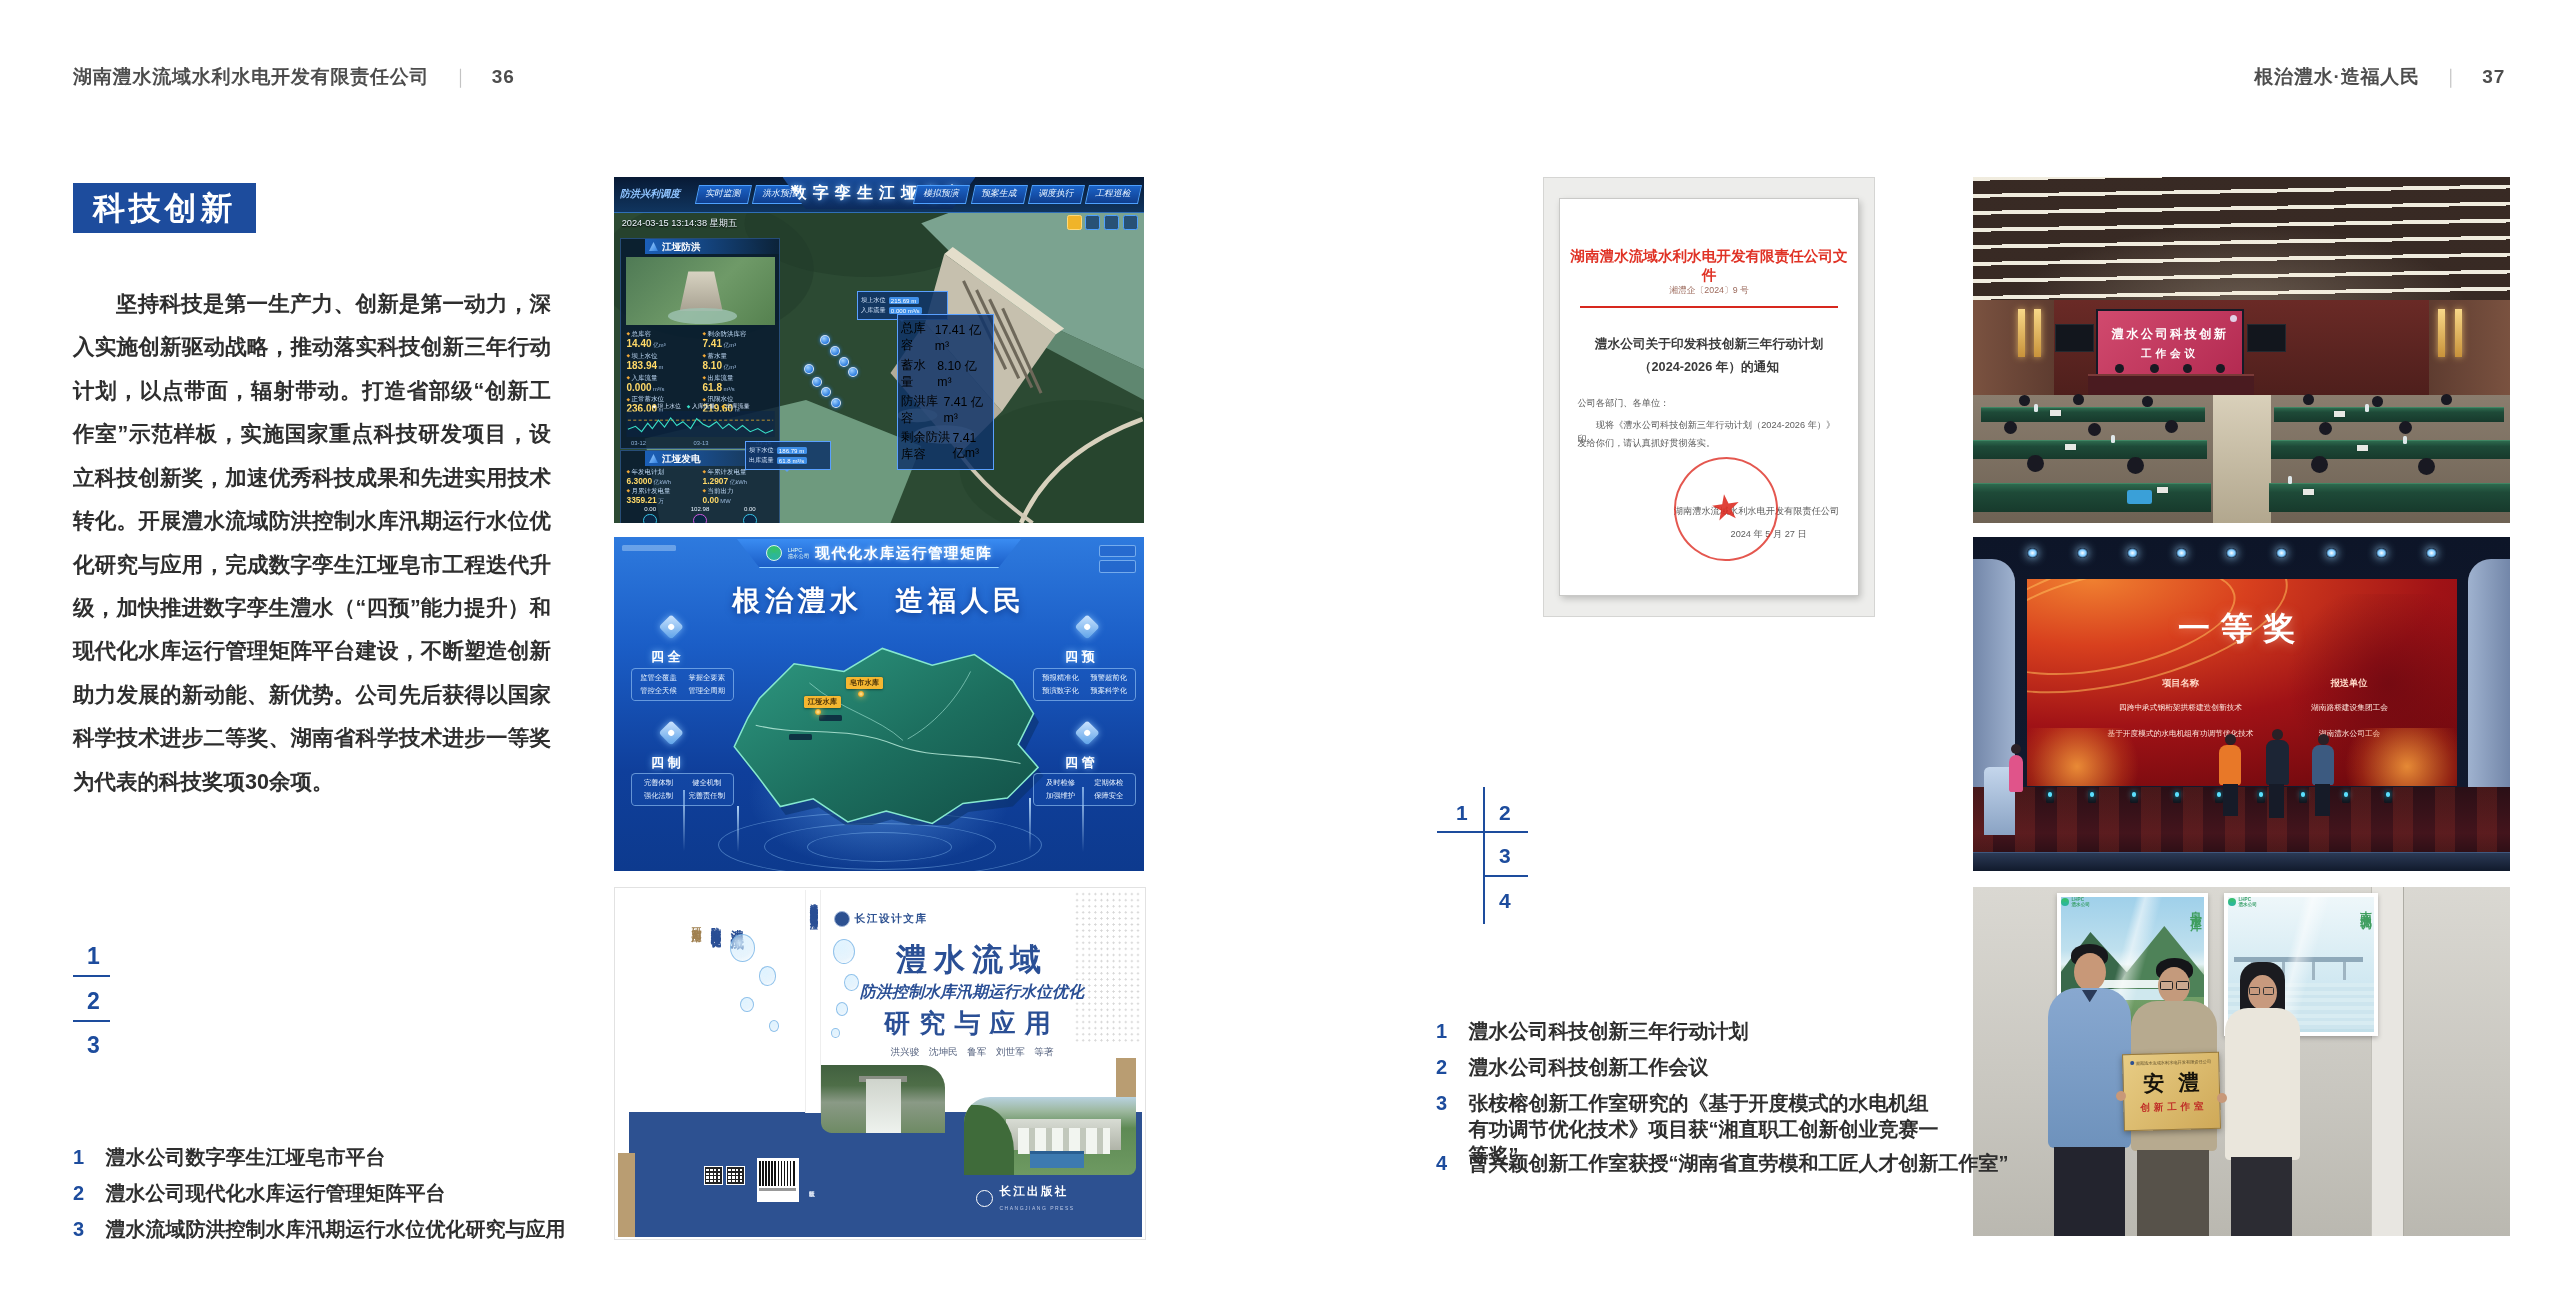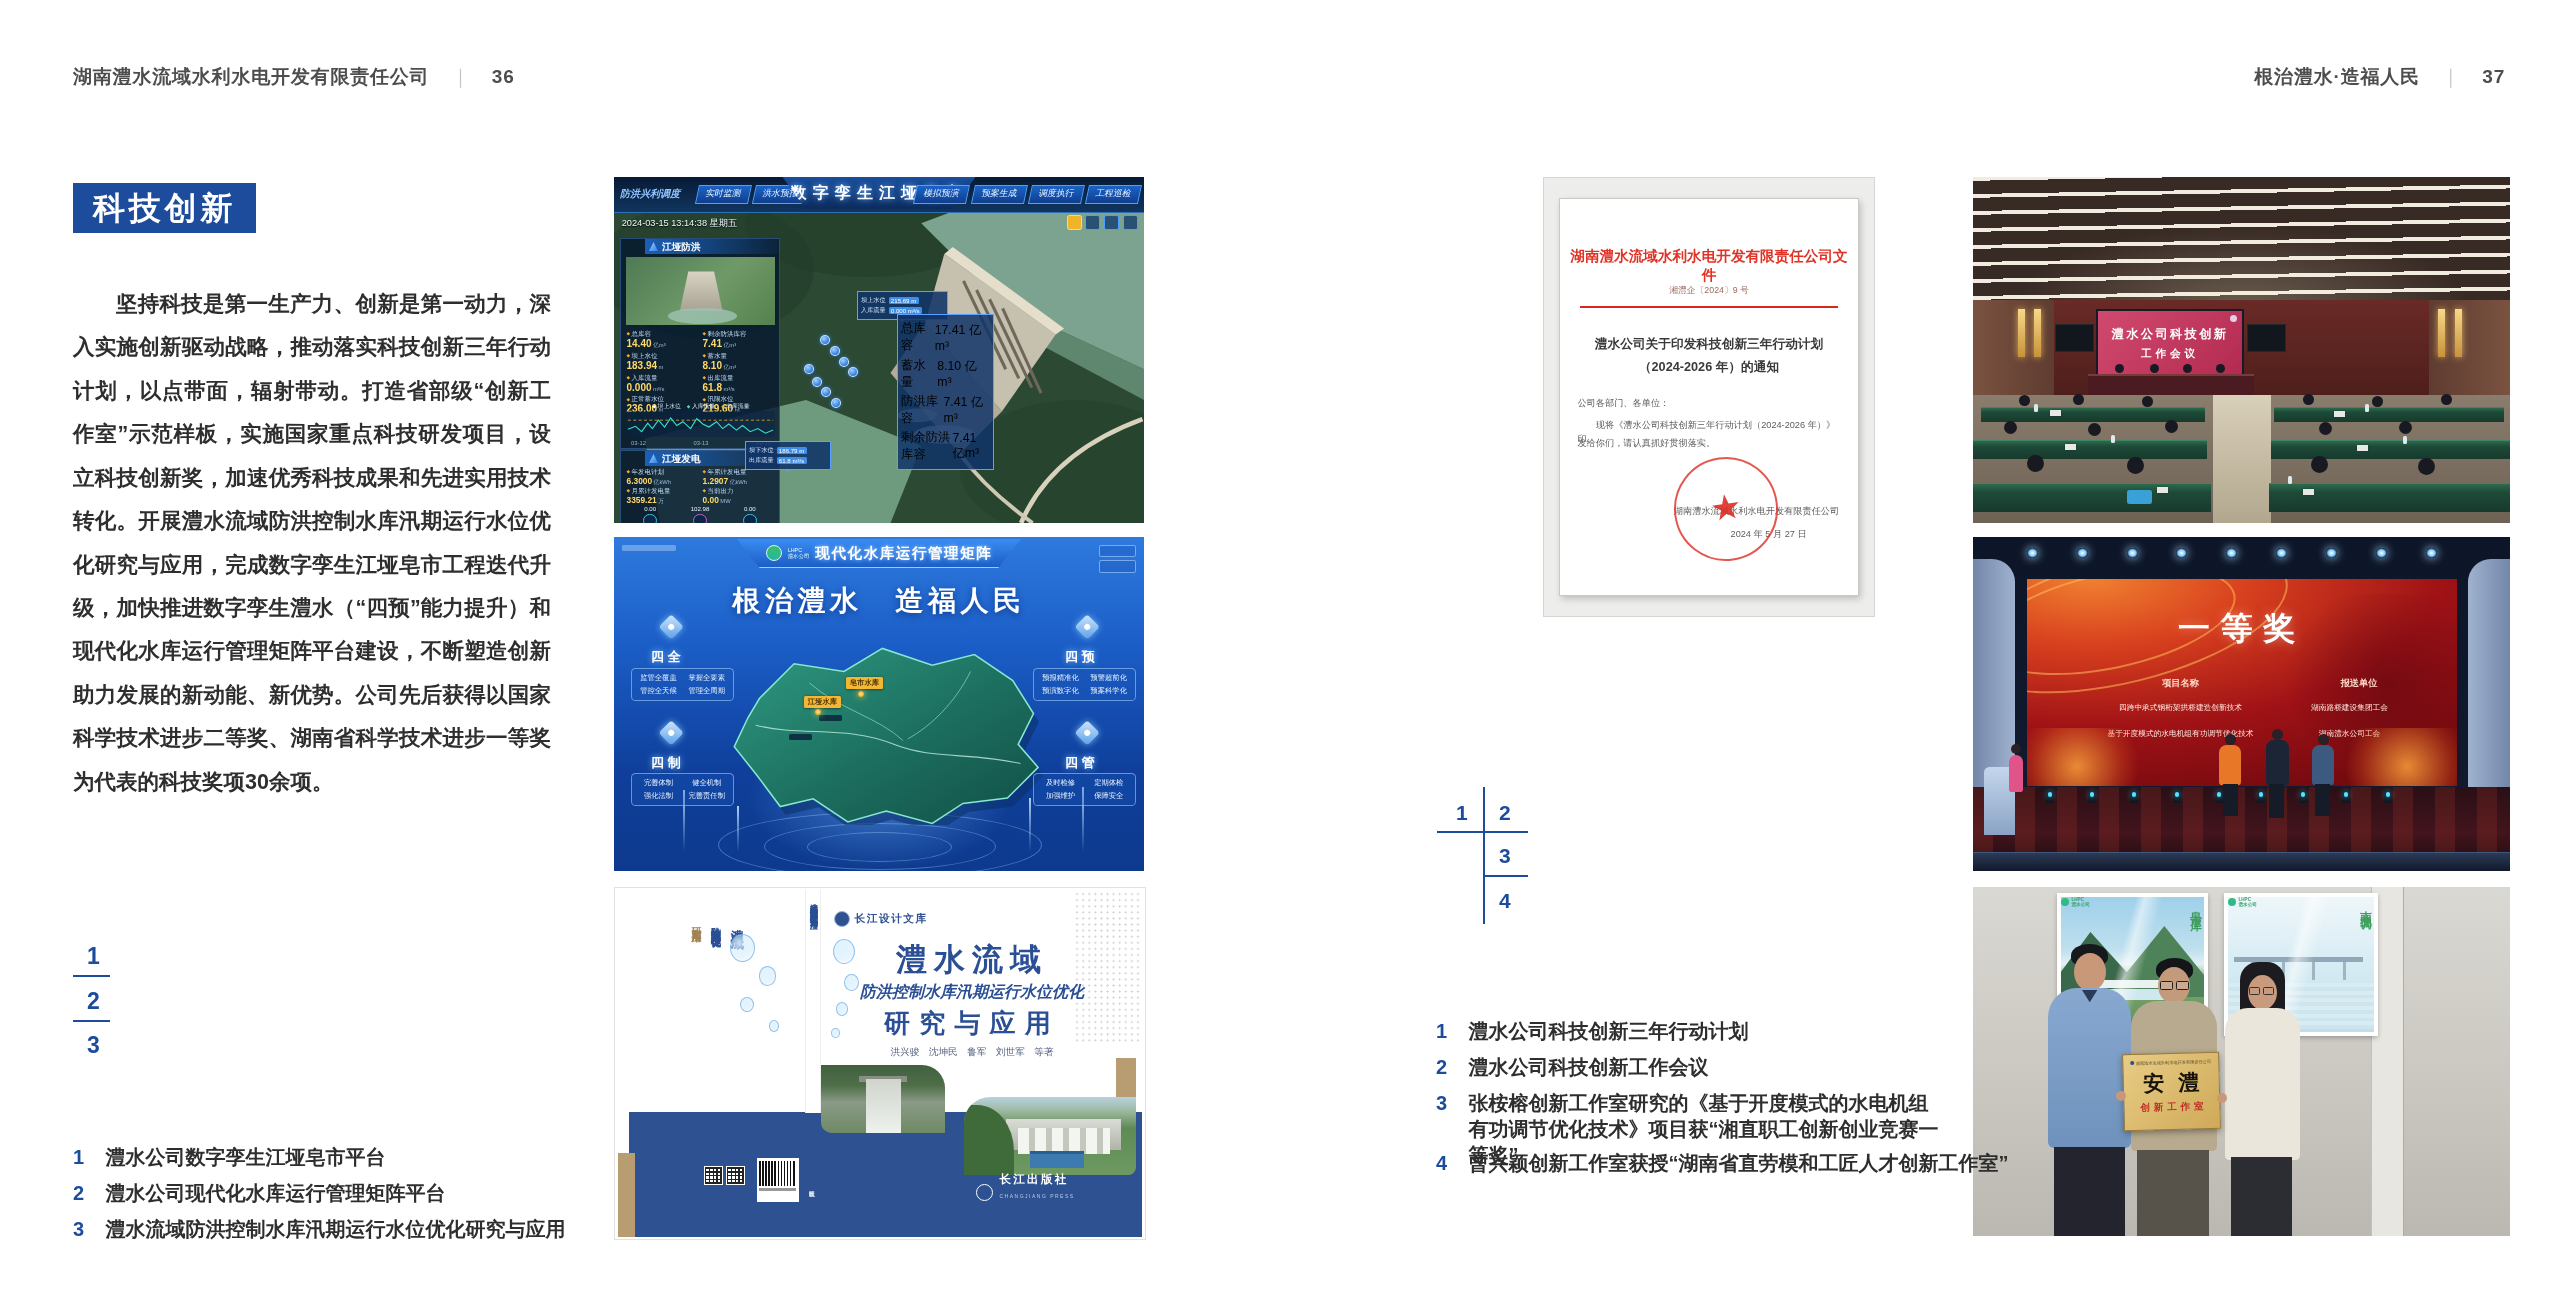--- a/index.html
+++ b/index.html
@@ -144,21 +144,21 @@
   .b-photo2 .spill{position:absolute;left:54px;top:31px;width:92px;height:26px;
         background:repeating-linear-gradient(90deg,#f2f5f0 0 10.7px,#c2c8bc 10.7px 17px);}
   .b-photo2 .house{position:absolute;left:66px;top:54px;width:54px;height:14px;background:#3d7ab0;border-top:3.1px solid #2a5f92;}
   .b-photo2 .hill{position:absolute;left:-10.7px;top:7.7px;width:61px;height:77px;background:#3f6b3a;border-radius:0 60% 0 0;}
   .b-qr{position:absolute;width:17px;height:17px;background:#fff;
         background-image:repeating-linear-gradient(0deg,#222 0 1.5px,transparent 1.5px 3.8px),repeating-linear-gradient(90deg,#222 0 1.5px,#fff 1.5px 3.8px);
         border:1.5px solid #fff;z-index:4;}
   .b-bar{position:absolute;left:142px;top:270px;width:37px;height:41px;background:#fff;z-index:4;padding:3.1px 2.3px 0;}
   .b-bar .bars{height:24.6px;background:repeating-linear-gradient(90deg,#111 0 1.5px,#fff 1.5px 3.1px);}
   .b-bar .isbn{height:3.1px;margin-top:2.3px;background:#999;}
-  .b-pub{position:absolute;left:361px;top:284px;display:flex;align-items:flex-end;gap:6.1px;z-index:4;}
+  .b-pub{position:absolute;left:361px;top:296px;display:flex;align-items:center;gap:6.1px;z-index:4;}
   .b-publogo{width:15.4px;height:15.4px;border-radius:50%;border:1.5px solid #fff;}
   .b-pubcn{font-family:"DejaVu Serif",serif;font-size:11.5px;font-weight:bold;color:#fff;letter-spacing:2.3px;}
   .b-puben{font-size:5px;letter-spacing:1.5px;color:#bcc9e6;}
   .b-spinepub{position:absolute;left:192px;top:298px;font-size:5.8px;color:#dfe7f5;z-index:4;}
   
   .f-doc{background:#ededeb;border:0.8px solid #d5d5d3;}
   .doc-sheet{position:absolute;left:15.4px;top:20px;right:15.4px;bottom:20px;background:#fff;border:0.8px solid #c9c9c7;
              box-shadow:2.3px 3.1px 7px rgba(0,0,0,.22);}
   .doc-header{position:absolute;left:7.7px;right:7.7px;top:48px;text-align:center;font-size:14.6px;font-weight:bold;color:#e03225;}
   .doc-no{position:absolute;left:0;right:0;top:86px;text-align:center;font-size:8.8px;color:#9c6a5c;}
@@ -682,21 +682,21 @@
     <span class="aw-light" style="left:403px"></span>
     <span class="aw-light" style="left:453px"></span>
     <div class="aw-frame l"></div>
     <div class="aw-frame r"></div>
     <div class="aw-screen">
       <div class="aw-arc" style="left:-69px;top:-23px;width:330px;height:123px;transform:rotate(-14deg)"></div>
       <div class="aw-arc" style="left:-46px;top:-6.1px;width:253px;height:92px;transform:rotate(-12deg)"></div>
       <div class="aw-smoke"></div>
       <div class="aw-title">一等奖</div>
       <div class="aw-colh" style="left:69px;width:169px">项目名称</div>
-      <div class="aw-colh" style="left:263px;width:138px">报送单位</div>
+      <div class="aw-colh" style="left:253px;width:138px">报送单位</div>
       <div class="aw-cell" style="left:46px;top:124px;width:215px">四跨中承式钢桁架拱桥建造创新技术</div>
       <div class="aw-cell" style="left:261px;top:124px;width:123px">湖南路桥建设集团工会</div>
       <div class="aw-cell" style="left:46px;top:150px;width:215px">基于开度模式的水电机组有功调节优化技术</div>
       <div class="aw-cell" style="left:261px;top:150px;width:123px">湖南澧水公司工会</div>
       <div class="aw-city" style="left:-23px;bottom:-19px"></div>
       <div class="aw-city" style="right:-23px;bottom:-19px"></div>
     </div>
     <div class="aw-stage">
         <div class="aw-streaks"></div>
       </div>

